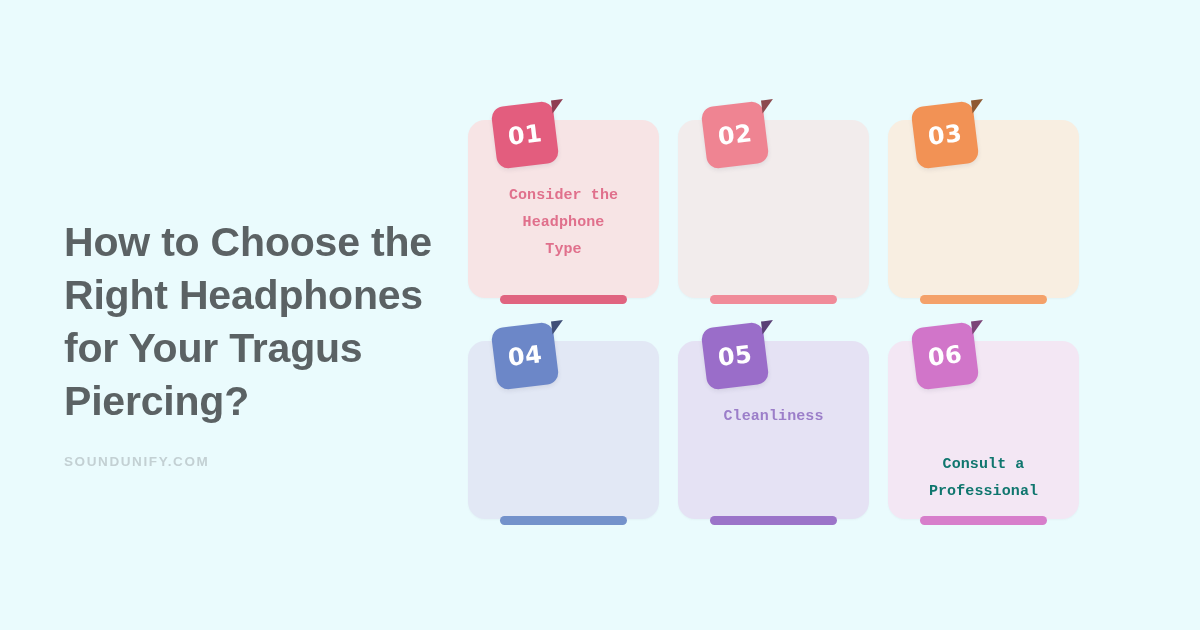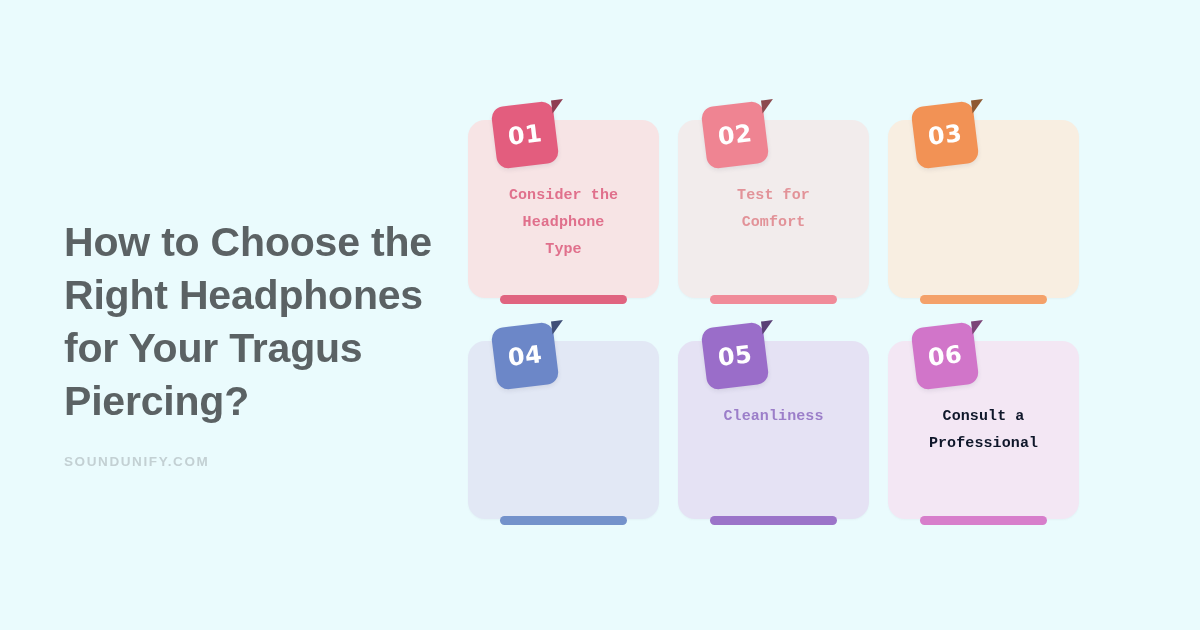--- a/index.html
+++ b/index.html
@@ -148,22 +148,20 @@
 Headphone
 Type</div>
       <div class="accent-bar" style="background: rgb(224, 100, 128);"></div>
     </div>
 
     <div class="card" style="background: rgb(242, 236, 236);">
       <div class="badge" style="background: rgb(239, 132, 146);">
         <span>02</span>
         <span class="badge-fold" style="border-top-color: rgb(140, 74, 79);"></span>
       </div>
-      <div class="card-title" style="color: rgb(226, 146, 152);">Test for
-Comfort</div>
       <div class="accent-bar" style="background: rgb(240, 139, 153);"></div>
     </div>
 
     <div class="card" style="background: rgb(248, 238, 225);">
       <div class="badge" style="background: rgb(242, 146, 85);">
         <span>03</span>
         <span class="badge-fold" style="border-top-color: rgb(142, 90, 51);"></span>
       </div>
       <div class="accent-bar" style="background: rgb(244, 161, 106);"></div>
     </div>
@@ -183,19 +181,19 @@
       </div>
       <div class="card-title" style="color: rgb(155, 126, 201);">Cleanliness</div>
       <div class="accent-bar" style="background: rgb(155, 116, 201);"></div>
     </div>
 
     <div class="card" style="background: rgb(243, 231, 244);">
       <div class="badge" style="background: rgb(209, 117, 201);">
         <span>06</span>
         <span class="badge-fold" style="border-top-color: rgb(123, 68, 119);"></span>
       </div>
-      <div class="card-title" style="color: #0f172a;">Consult a
+      <div class="card-title" style="color: #0f766e; margin-top: 48px;">Consult a
 Professional</div>
       <div class="accent-bar" style="background: rgb(215, 126, 203);"></div>
     </div>
 
   </div>
 </div>
 
 </body></html>

